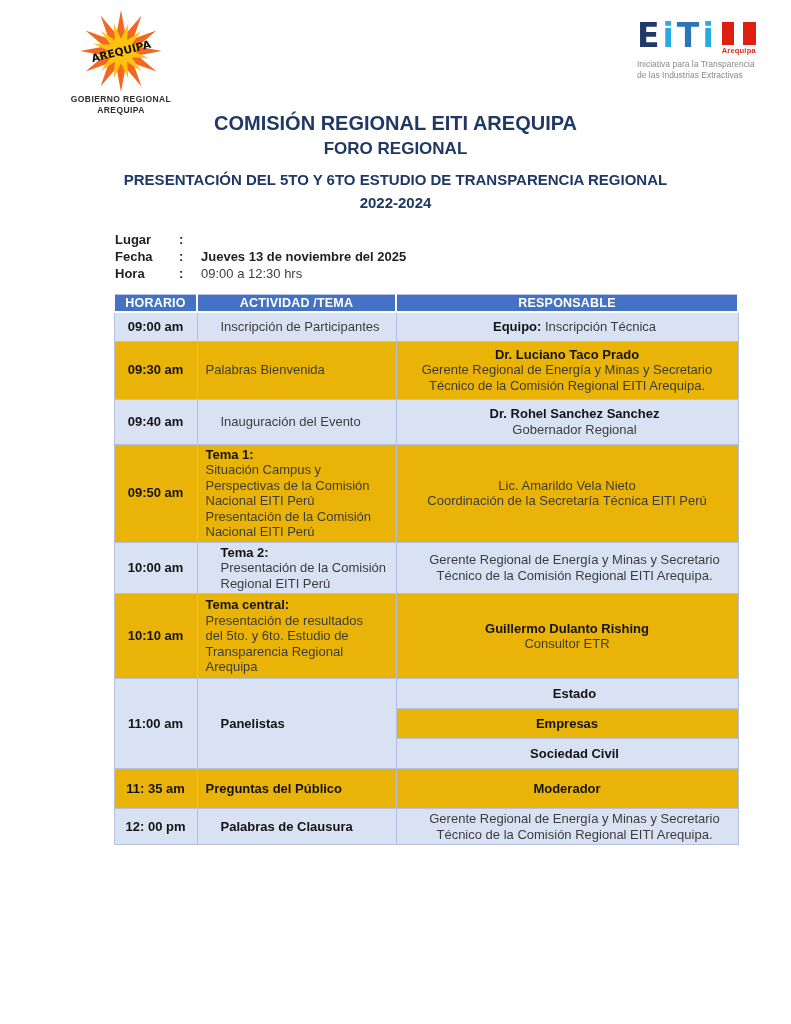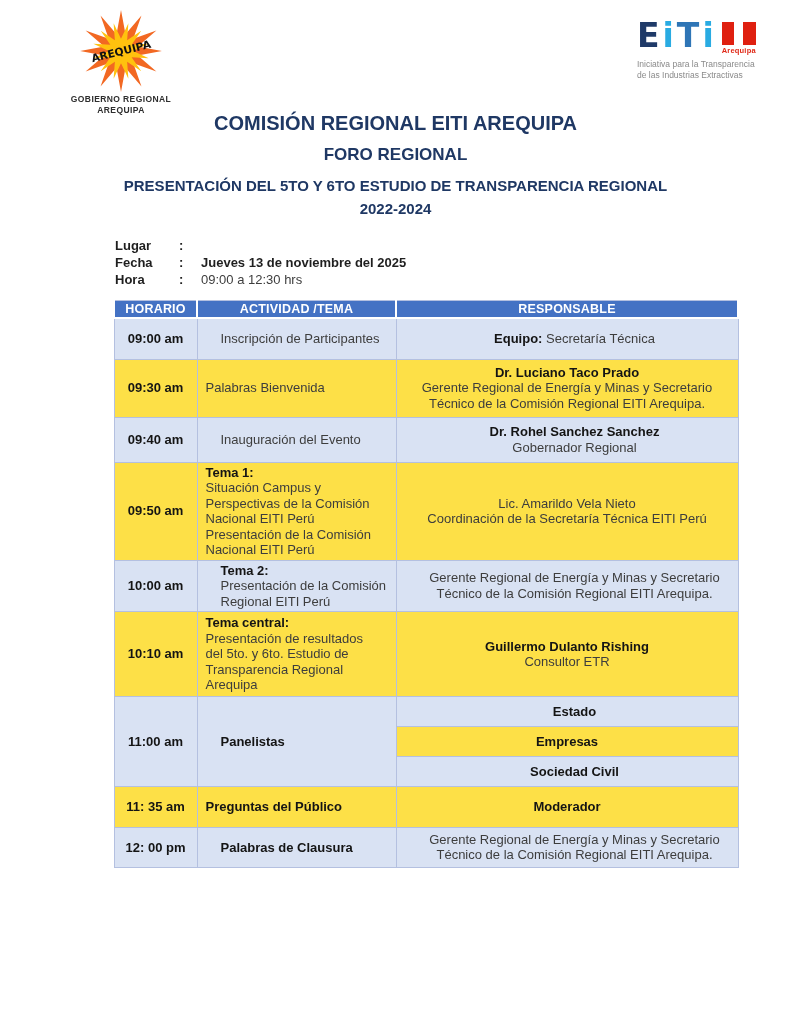--- a/index.html
+++ b/index.html
@@ -23,44 +23,44 @@
   .eiti-t { color:#2E75B6; }
   .flag-col { margin-left:5px; }
   .eiti-flag { width:34px; height:23px; display:flex; }
   .flag-red { flex:1.1; background:#DF2010; }
   .flag-white { flex:0.8; background:#ffffff; }
   .eiti-region { font-size:7.5px; font-weight:bold; color:#E02A18; text-align:center; margin-top:1px; letter-spacing:.2px; }
   .eiti-tagline { font-size:8.5px; color:#8a8a8a; line-height:10.5px; margin-top:4px; }
 
   
   .title-main   { text-align:center; color:#1F3864; font-weight:bold; font-size:20px; margin:6px 0 4px; }
-  .title-event  { text-align:center; color:#1F3864; font-weight:bold; font-size:17px; margin:10px 0 0; }
+  .title-event  { text-align:center; color:#1F3864; font-weight:bold; font-size:17px; margin:4px 0 0; }
   .title-sub    { text-align:center; color:#1F3864; font-weight:bold; font-size:15px; margin:12px 0 0; }
   .title-period { text-align:center; color:#1F3864; font-weight:bold; font-size:15px; margin:6px 0 0; }
 
   
   .details { margin:20px 0 0 115px; font-size:13px; }
   .detail-row { display:flex; align-items:flex-start; }
   .detail-label { width:64px; font-weight:bold; color:#1f1f1f; line-height:17px; }
   .detail-colon { width:22px; font-weight:bold; color:#1f1f1f; line-height:17px; }
   .detail-value { line-height:17px; color:#3d3d3d; }
   .detail-value.bold { font-weight:bold; color:#1f1f1f; }
 
   
   table.agenda { margin:12px 0 0 113px; width:624px; border-collapse:collapse; table-layout:fixed; font-size:13px; }
   .agenda th {
     background:#4472C4; color:#ffffff; font-size:12.5px; font-weight:bold;
     height:17px; border:2px solid #ffffff; border-top:1px solid #B4C0E0; letter-spacing:.2px;
   }
   .agenda td {
     border:1px solid #B4C0E0; padding:2px 8px; line-height:15.5px;
-    vertical-align:middle; color:#3d3d3d; background:#fde047;
+    vertical-align:middle; color:#3d3d3d; background:#eab308;
   }
   .agenda td.shade { background:#D9E2F3;padding-left:23px; }
-  .agenda td.c1 { text-align:center; font-weight:bold; color:#141414; padding:12px 2px; }
+  .agenda td.c1 { text-align:center; font-weight:bold; color:#141414; padding:6px 2px; }
   .agenda td.c2 { text-align:left; }
   .agenda td.c3 { text-align:center; }
   .agenda b { color:#141414; }
   .cell-line { min-height:15.5px; }
 </style>
 </head>
 <body>
 
 <div class="page-header">
 
@@ -135,21 +135,21 @@
       <th>RESPONSABLE</th>
     </tr>
   </thead>
   <tbody>
       <tr style="height: 22px;">
         <td class="c1 shade" rowspan="1">09:00 am</td>
         <td class="c2 shade" rowspan="1">
           <div class="cell-line"><span>Inscripción de Participantes</span></div>
         </td>
         <td class="c3 shade">
-          <div class="cell-line"><b>Equipo:</b><span> Secretaría Técnica</span></div>
+          <div class="cell-line"><b>Equipo:</b><span> Inscripción Técnica</span></div>
         </td>
       </tr>
       <tr style="height: 58px;">
         <td class="c1" rowspan="1">09:30 am</td>
         <td class="c2" rowspan="1">
           <div class="cell-line"><span>Palabras Bienvenida</span></div>
         </td>
         <td class="c3">
           <div class="cell-line"><b>Dr. Luciano Taco Prado</b></div>
           <div class="cell-line"><span>Gerente Regional de Energía y Minas y Secretario</span></div>

